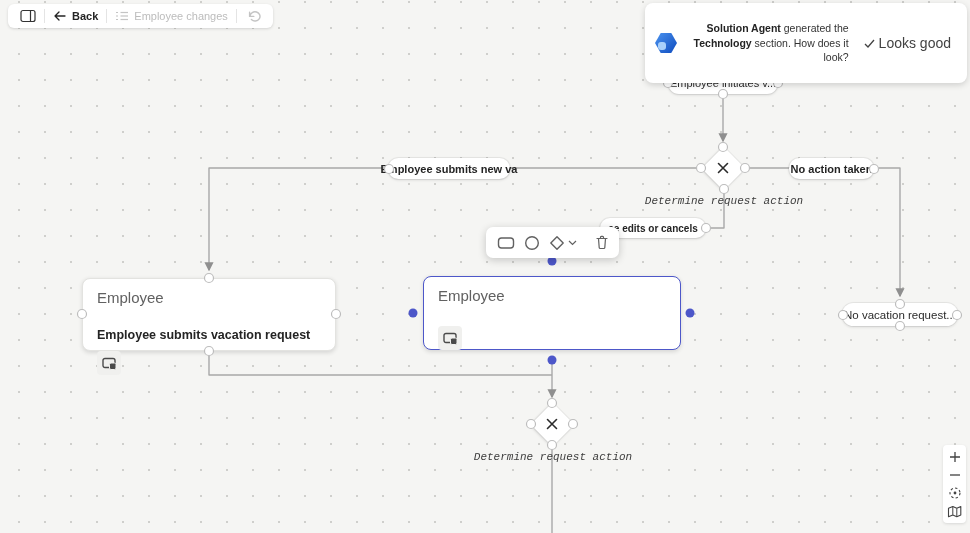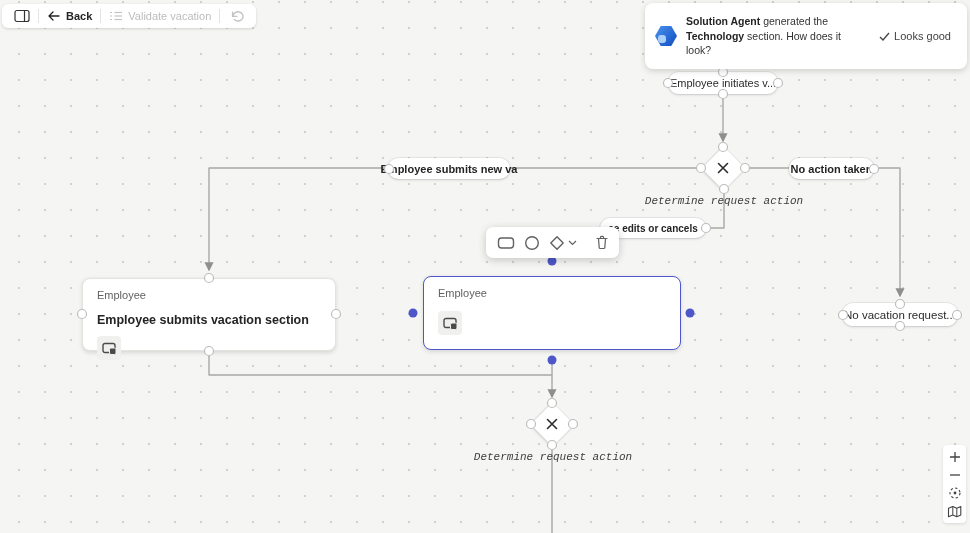--- a/index.html
+++ b/index.html
@@ -5,50 +5,50 @@
   html,body{margin:0;padding:0;}
   body{font-family:"Liberation Sans",sans-serif;}
   .stage{position:relative;width:970px;height:533px;overflow:hidden;
     background-color:#f5f5f3;
     background-image:radial-gradient(#cfcfcc 1.1px, transparent 1.2px);
     background-size:26px 26px;background-position:6px 15px;}
   svg{display:block;}
   .layer{position:absolute;left:0;top:0;pointer-events:none;}
 
   
-  .tl-toolbar{position:absolute;left:2px;top:4px;height:24px;display:flex;align-items:center;
+  .tl-toolbar{position:absolute;left:8px;top:4px;height:24px;display:flex;align-items:center;
     background:#fff;border-radius:6px;box-shadow:0 1px 3px rgba(0,0,0,.14);padding:0 6px;z-index:9;}
   .tl-btn{display:flex;align-items:center;gap:5px;padding:0 6px;height:24px;cursor:pointer;}
   .tl-sep{width:1px;height:14px;background:#e4e4e4;margin:0 2px;}
   .back-label{font-size:11px;font-weight:700;color:#242424;}
   .validate-label{font-size:11px;color:#bcbcbc;}
 
   
   .toast{position:absolute;left:645px;top:3px;width:322px;box-sizing:border-box;
     background:#fff;border-radius:8px;box-shadow:0 2px 6px rgba(0,0,0,.16);
-    display:flex;align-items:center;gap:9px;padding:11px 10px;z-index:9;}
+    display:flex;align-items:center;gap:9px;padding:18px 10px;z-index:9;text-align:right;}
   .hex{position:relative;width:22px;height:20px;flex:0 0 auto;
     background:linear-gradient(135deg,#4b93ef 0%,#1b5ac8 80%);
     clip-path:polygon(26% 0,74% 0,100% 50%,74% 100%,26% 100%,0 50%);}
   .hex .badge{position:absolute;left:3px;bottom:3px;width:8px;height:8px;border-radius:3px;background:#a9d0fa;}
   .toast-text{flex:1;font-size:10.5px;line-height:1.4;color:#333;}
   .toast-text b{color:#242424;}
-  .toast-action{display:flex;align-items:center;gap:4px;font-size:11px;color:#424242;
+  .toast-action{display:flex;align-items:center;gap:4px;font-size:14px;color:#424242;
     white-space:nowrap;padding:4px 6px;cursor:pointer;}
 
   
   .pill{position:absolute;display:flex;align-items:center;justify-content:center;
     background:#fff;border-radius:999px;white-space:nowrap;color:#2b2b2b;
     box-shadow:0 0 0 1px rgba(0,0,0,.05),0 1px 3px rgba(0,0,0,.14);z-index:2;box-sizing:border-box;}
   .pill.plain{font-size:11px;font-weight:400;}
   .pill.edge{font-size:11px;font-weight:700;color:#242424;}
   .card{position:absolute;background:#fff;border:1px solid #e3e3e0;border-radius:8px;
     box-shadow:0 1.5px 4px rgba(0,0,0,.12);box-sizing:border-box;padding:10px 14px;z-index:2;}
   .card.selected{border:1.5px solid #4d57c9;}
-  .card .role{font-size:11px;color:#616161;margin-bottom:12px;}
+  .card .role{font-size:15px;color:#616161;margin-bottom:22px;}
   .card .title{font-size:12.5px;font-weight:700;color:#242424;}
   .card .icon-box{width:24px;height:24px;background:#f0f0ee;border-radius:4px;margin-top:9px;
     display:flex;align-items:center;justify-content:center;}
   .diamond{position:absolute;width:31px;height:31px;background:#fff;border-radius:5px;
     transform:rotate(45deg);box-shadow:0 0 0 1px rgba(0,0,0,.04),0 1px 3px rgba(0,0,0,.16);z-index:2;}
   .xmark{position:absolute;z-index:2;}
   .flow-note{position:absolute;transform:translateX(-50%);font-size:11px;font-style:italic;
     color:#3d3d3d;white-space:nowrap;z-index:2;font-family:Liberation Mono, monospace;}
 
   
@@ -105,21 +105,21 @@
   <div class="pill edge" style="left:789px;top:158px;width:85px;height:21px;">
     <span>No action taken</span>
   </div>
 
   <div class="pill edge" style="left:600px;top:218px;width:106px;height:20px;font-size:10px;">
     <span>ee edits or cancels</span>
   </div>
 
   <div class="card" style="left:82px;top:278px;width:254px;height:73px;">
     <div class="role">Employee</div>
-    <div class="title">Employee submits vacation section</div>
+    <div class="title">Employee submits vacation request</div>
     <div class="icon-box">
       <svg width="15" height="13">
           <rect x="1" y="1.5" width="12" height="9" rx="2" fill="none" stroke="#4a4a4a" stroke-width="1.4"></rect>
           <rect x="7.5" y="6" width="6.5" height="6.5" rx="1.5" fill="#4a4a4a" stroke="#f0f0ee" stroke-width="1"></rect>
         </svg>
     </div>
   </div>
 
   <div class="card selected" style="left:423px;top:276px;width:258px;height:74px;">
     <div class="role">Employee</div>
@@ -223,21 +223,21 @@
       <svg width="14" height="12">
         <g stroke="#c4c4c4" stroke-width="1.2">
           <line x1="1" y1="2.5" x2="3" y2="2.5"></line>
             <line x1="5.5" y1="2.5" x2="13" y2="2.5"></line>
           <line x1="1" y1="6" x2="3" y2="6"></line>
             <line x1="5.5" y1="6" x2="13" y2="6"></line>
           <line x1="1" y1="9.5" x2="3" y2="9.5"></line>
             <line x1="5.5" y1="9.5" x2="13" y2="9.5"></line>
         </g>
       </svg>
-      <span class="validate-label">Validate vacation</span>
+      <span class="validate-label">Employee changes</span>
     </span>
     <span class="tl-sep"></span>
     <span class="tl-btn">
       <svg width="16" height="14">
         <path d="M4.6,3.2 V7.4 H8.8 M5,7 a5,4.6 0 1 1 1.4,3.6" fill="none" stroke="#c4c4c4" stroke-width="1.4" stroke-linecap="round"></path>
       </svg>
     </span>
   </div>
 
   <div class="toast">

